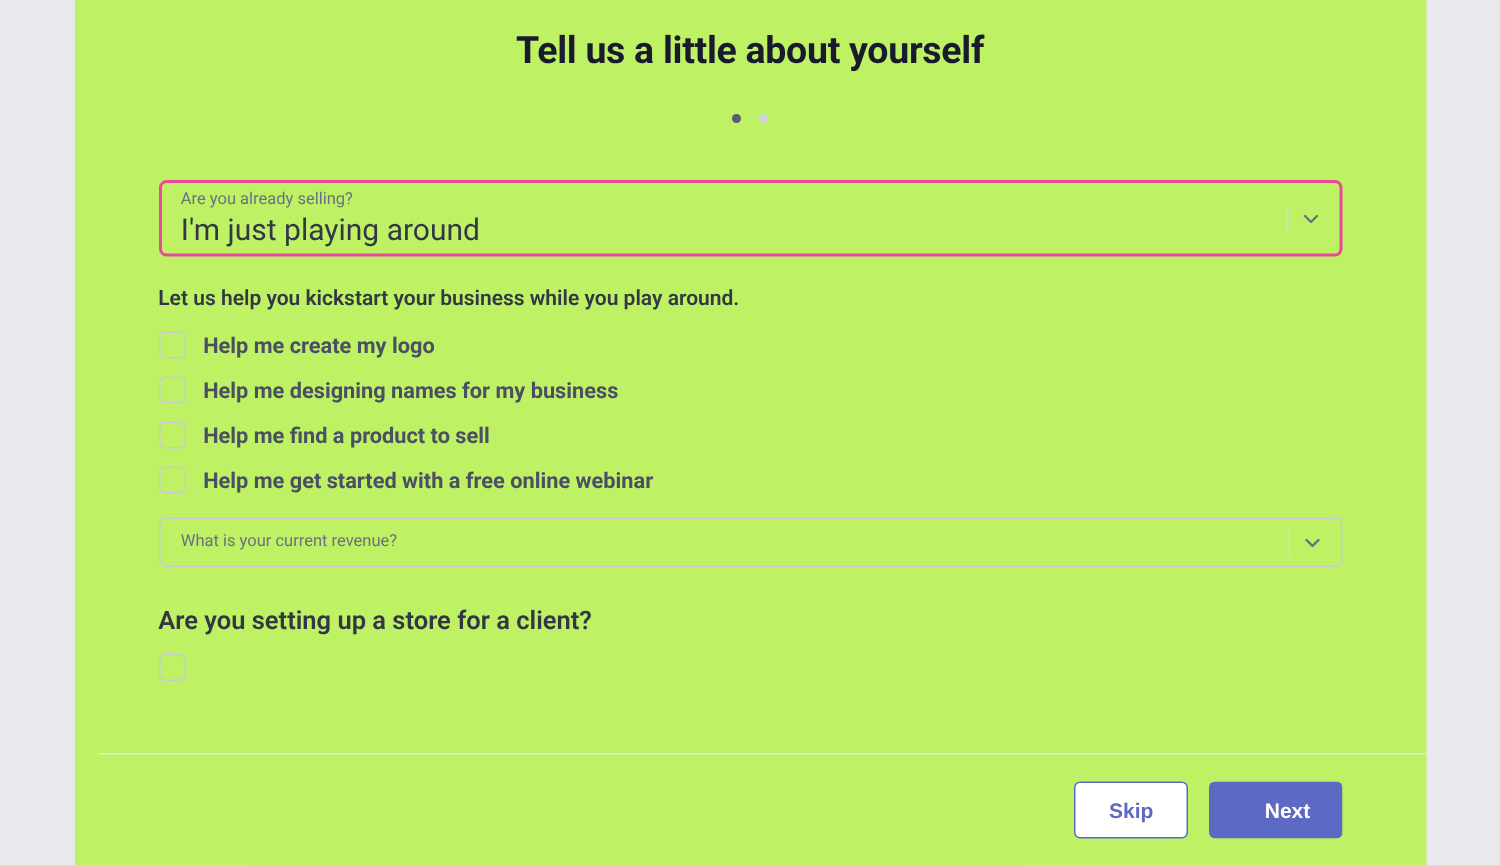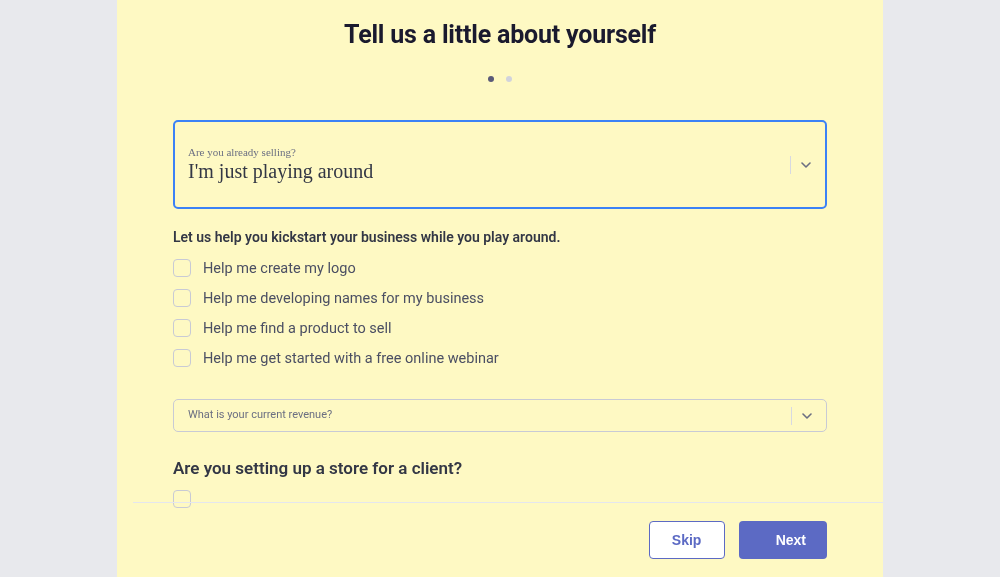--- a/index.html
+++ b/index.html
@@ -8,22 +8,22 @@
       padding: 0;
     }
     body {
       font-family: -apple-system, BlinkMacSystemFont, "Segoe UI", Roboto, Helvetica, Arial, sans-serif;
       background: #e8e9ed;
       width: 1000px;
       height: 577px;
       overflow: hidden;
     }
     .page {
-      background: #fef9c3;
-      width: 766px;
+      background: #bef264;
+      width: 901px;
       margin: 0 auto;
       height: 577px;
       position: relative;
     }
     .content {
       padding: 20px 56px 0 56px;
     }
     .title {
       text-align: center;
       font-size: 25px;
@@ -48,23 +48,22 @@
 
     .select-box {
       border: 1px solid #c8cad5;
       border-radius: 5px;
       padding: 8px 14px;
       position: relative;
       margin-bottom: 20px;
       cursor: pointer;
     }
     .select-box.highlighted {
-      border: 2px solid #3b82f6;
-      padding: 24px 13px;
-      font-family: Liberation Serif, serif;
+      border: 2px solid #ec4899;
+      padding: 4px 13px;
     }
     .select-label {
       font-size: 11px;
       color: #6b6f82;
       margin-bottom: 2px;
     }
     .select-value {
       font-size: 20px;
       color: #333745;
     }
@@ -89,21 +88,22 @@
     .chev svg { display: block; }
 
     .help-text {
       font-size: 14px;
       color: #333745;
       font-weight: 600;
       margin-bottom: 14px;
     }
 
     .check-list {
-      margin-bottom: 32px;
+      margin-bottom: 16px;
+      font-weight: bold;
     }
     .check-item {
       display: flex;
       align-items: center;
       margin-bottom: 12px;
     }
     .checkbox {
       width: 18px;
       height: 18px;
       border: 1px solid #c8cad5;
@@ -185,21 +185,21 @@
 
     <div class="help-text">Let us help you kickstart your business while you play around.</div>
 
     <div class="check-list">
       <div class="check-item">
         <div class="checkbox"></div>
         <div class="check-label">Help me create my logo</div>
       </div>
       <div class="check-item">
         <div class="checkbox"></div>
-        <div class="check-label">Help me developing names for my business</div>
+        <div class="check-label">Help me designing names for my business</div>
       </div>
       <div class="check-item">
         <div class="checkbox"></div>
         <div class="check-label">Help me find a product to sell</div>
       </div>
       <div class="check-item">
         <div class="checkbox"></div>
         <div class="check-label">Help me get started with a free online webinar</div>
       </div>
     </div>

